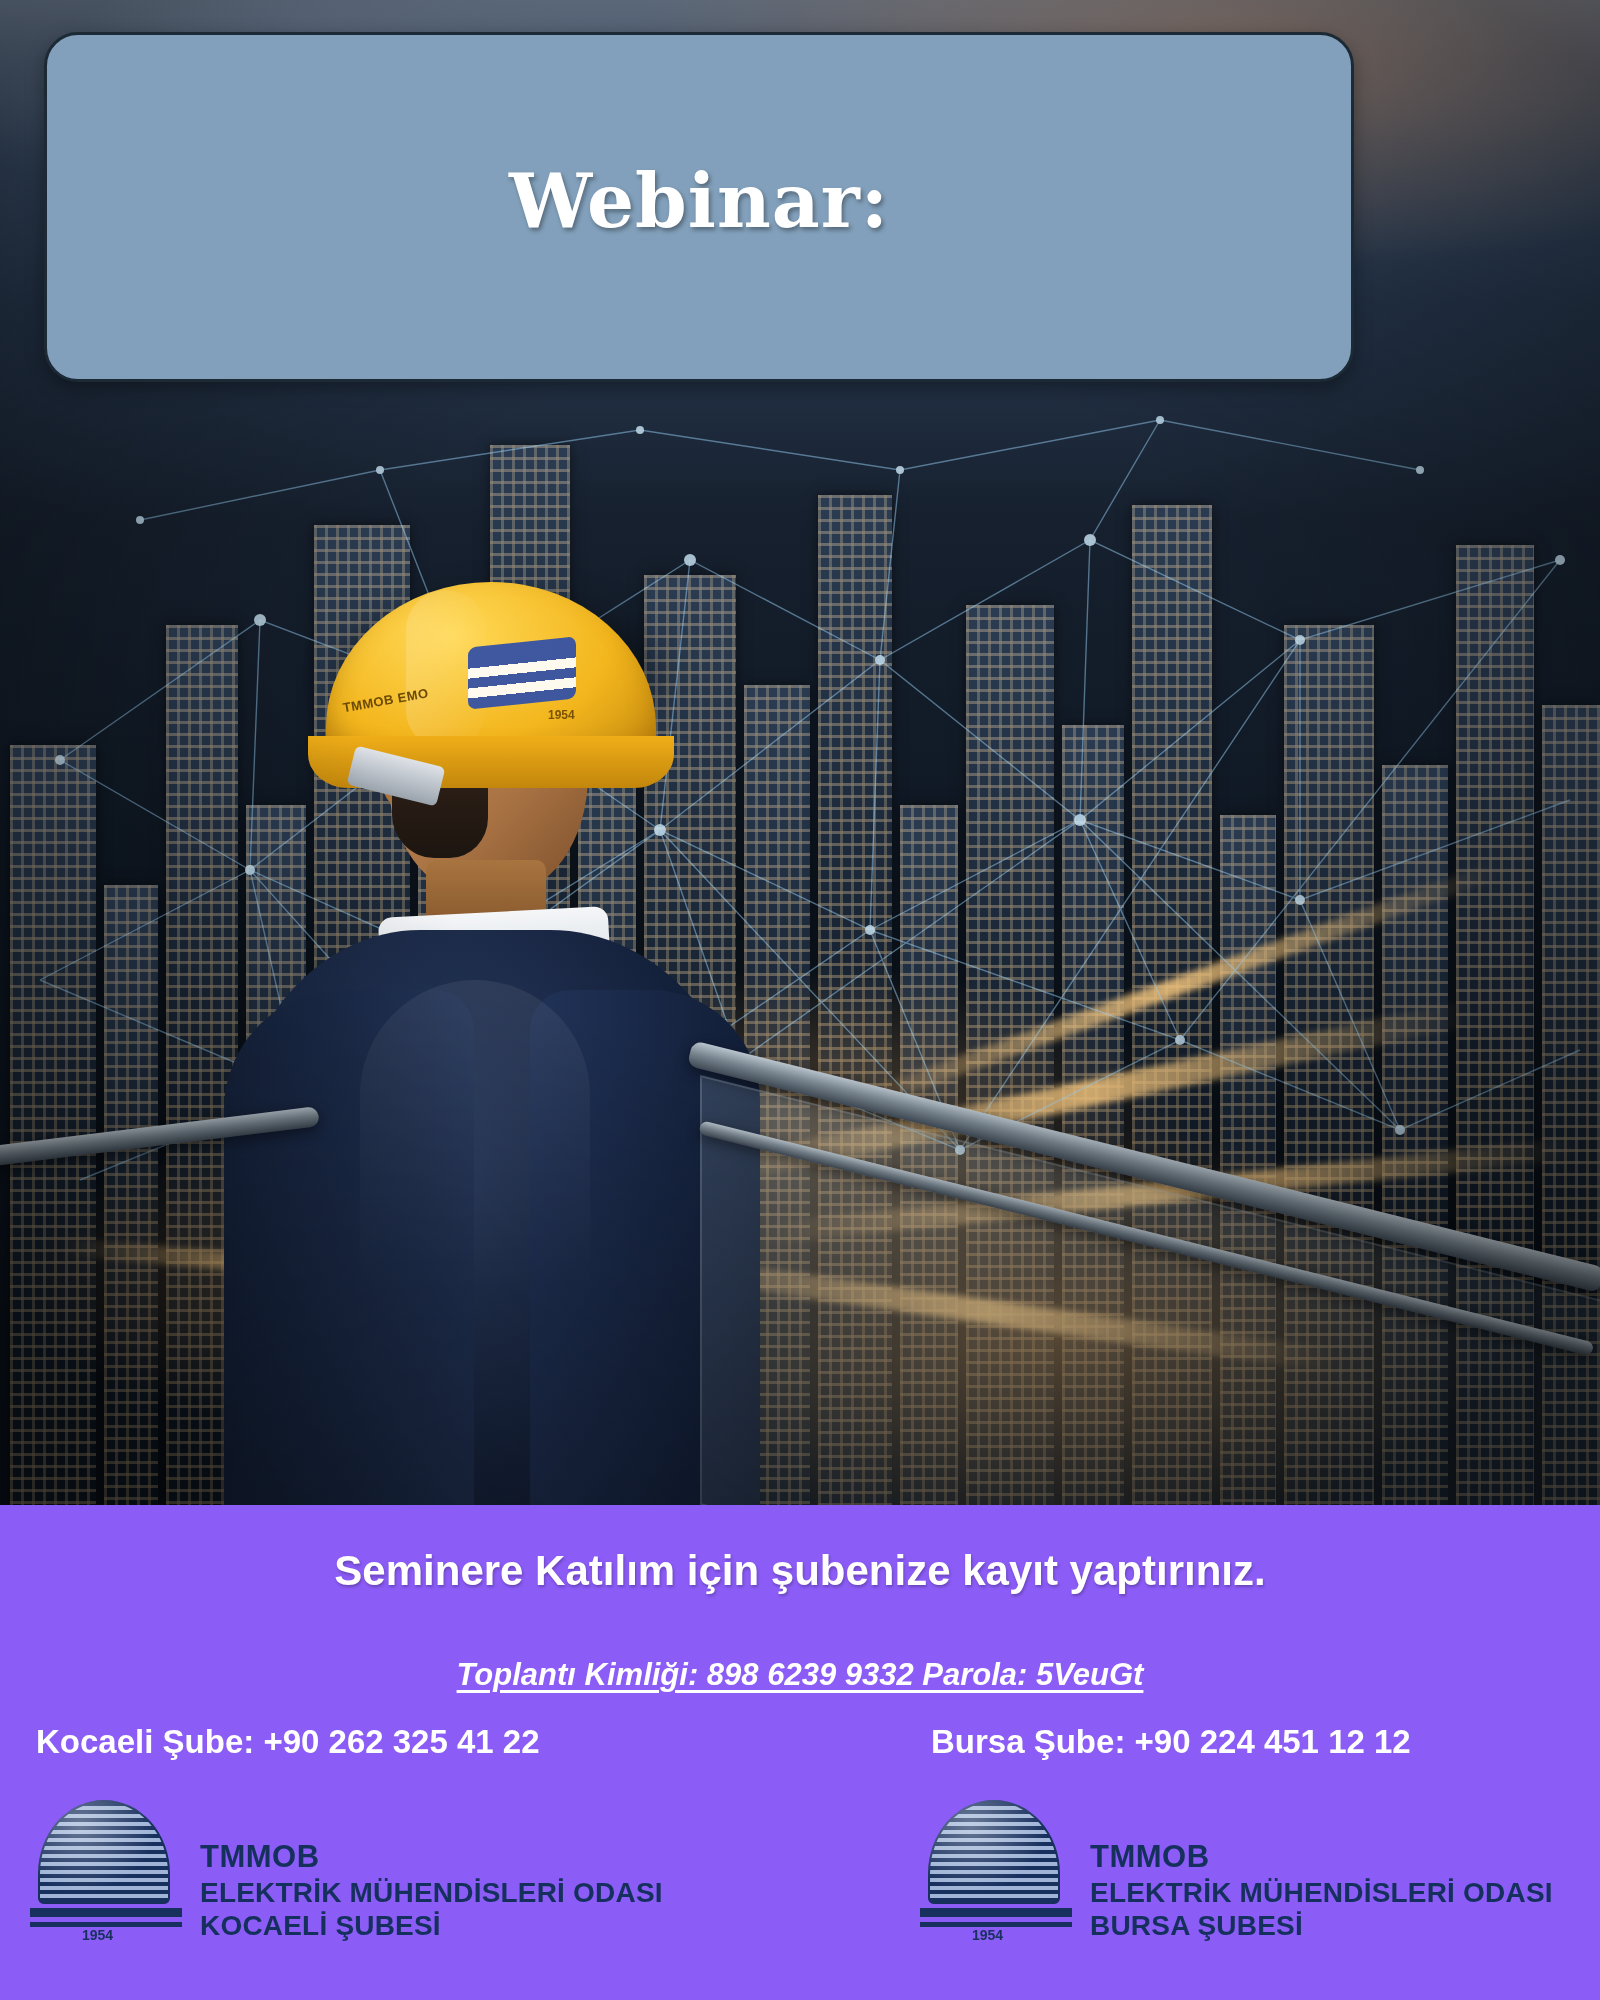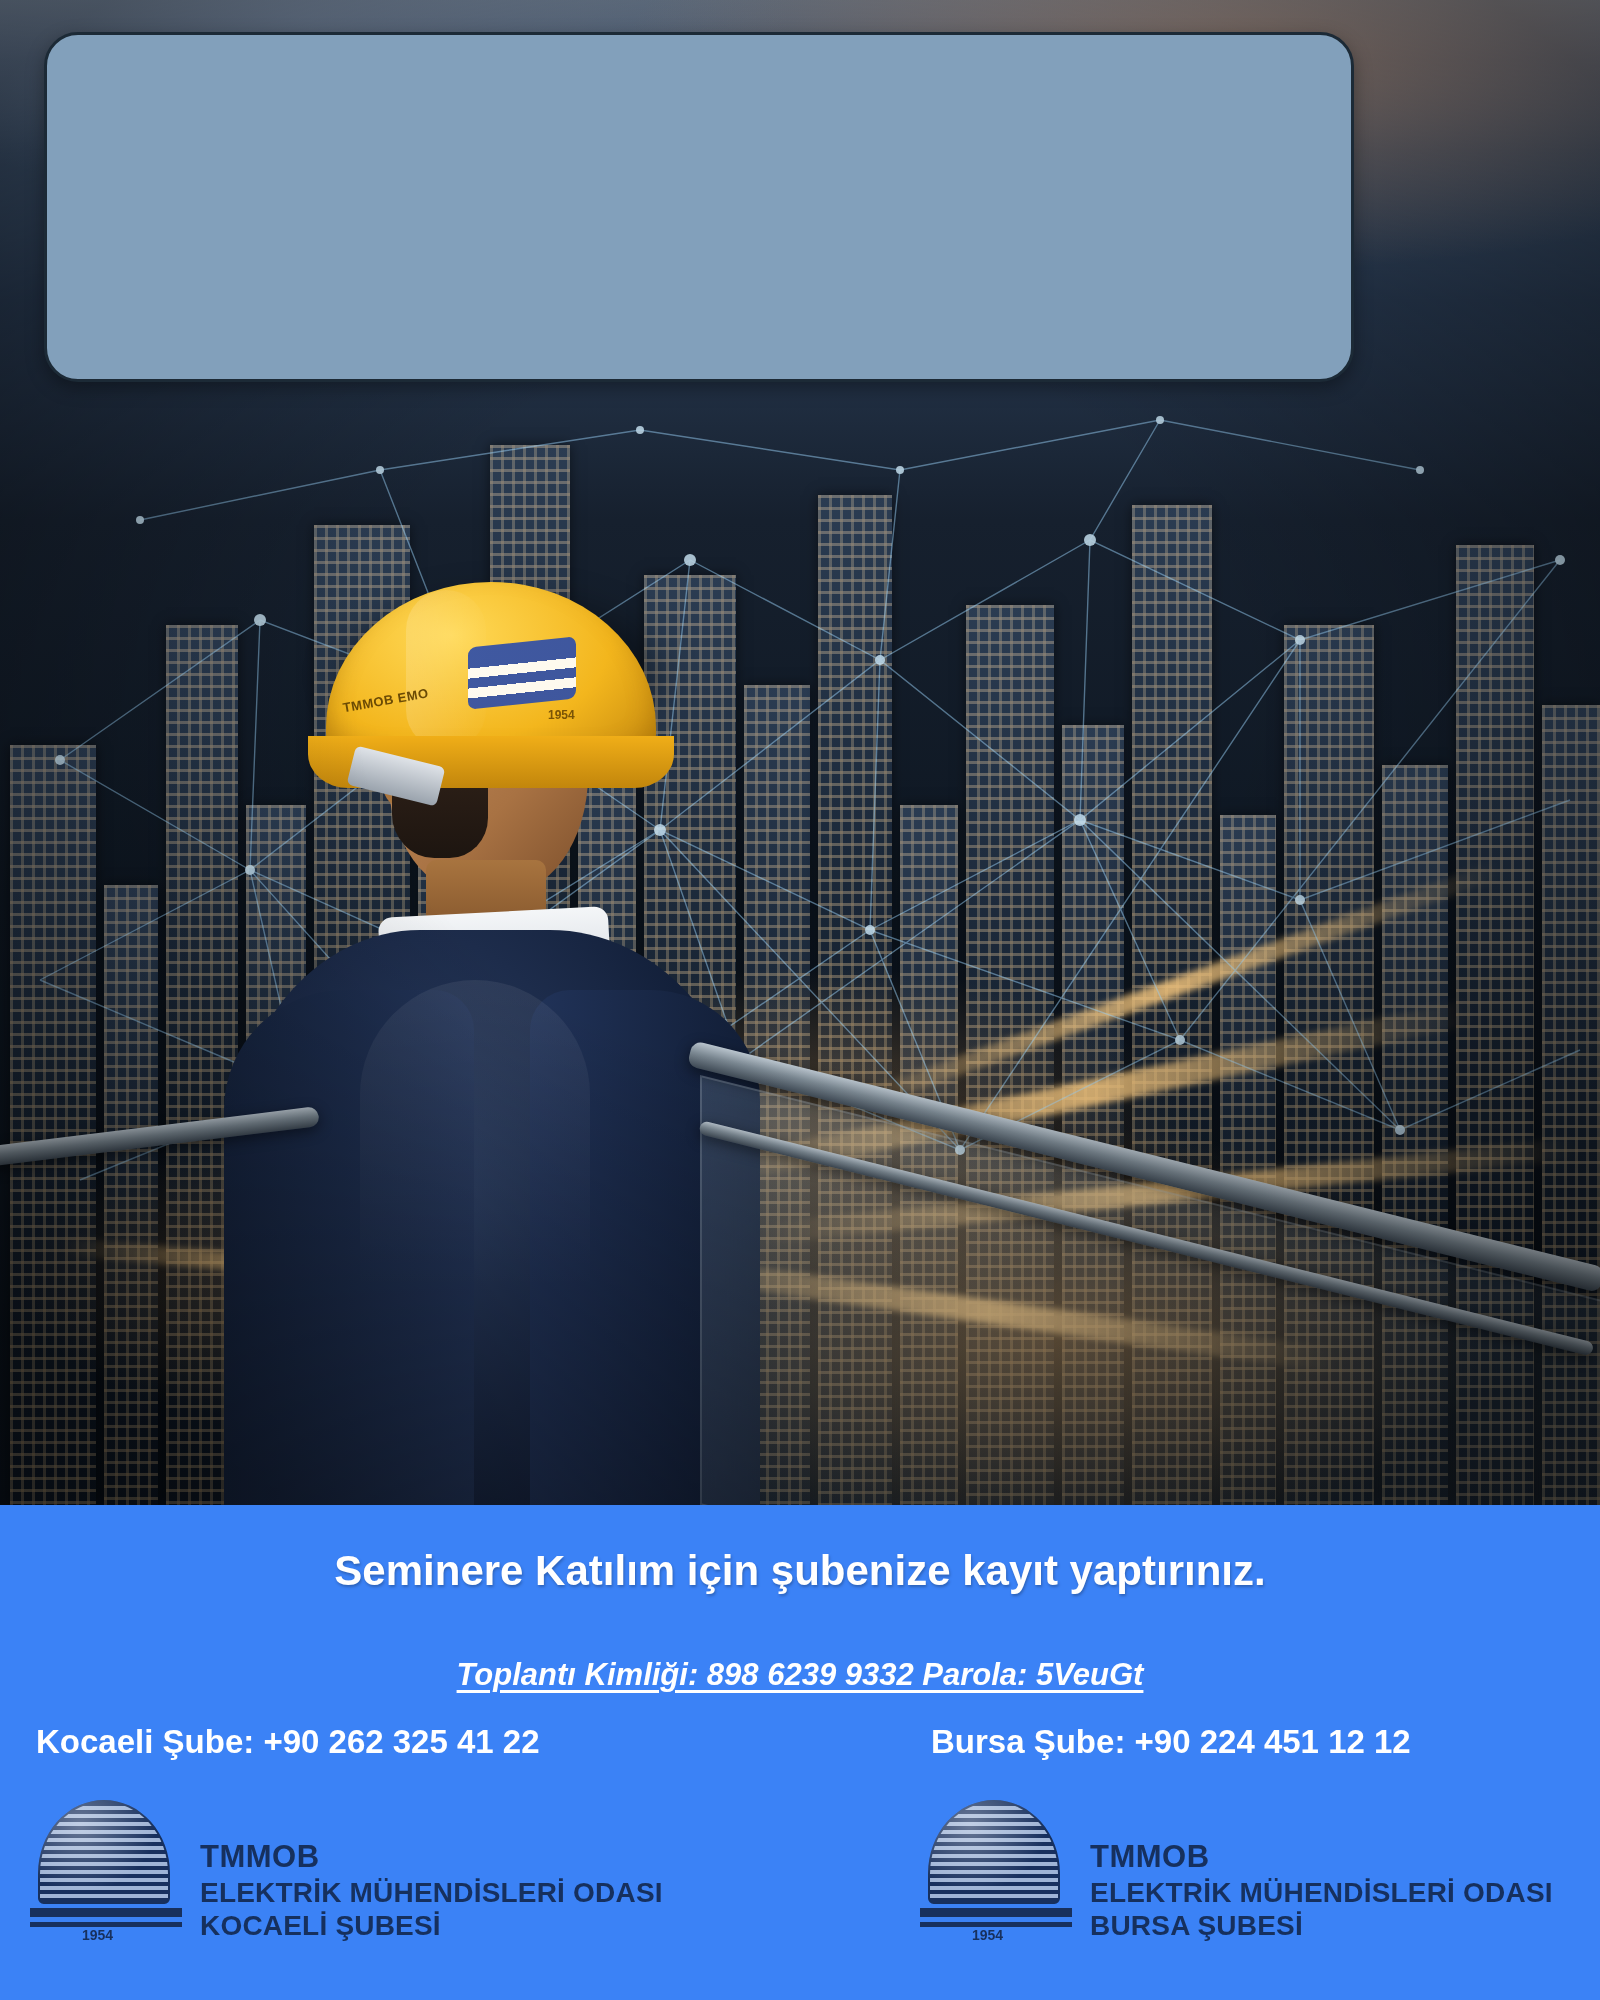--- a/index.html
+++ b/index.html
@@ -250,21 +250,21 @@
   .sp-when {
     font-family: "DejaVu Serif", serif;
     font-weight: 700; font-size: 37px;
     text-shadow: 1px 2px 3px rgba(0,0,0,.35);
   }
 
   
   #footer {
     position: absolute;
     left: 0; top: 1505px; width: 1600px; height: 495px;
-    background: #3b82f6;
+    background: #8b5cf6;
   }
   .f-cta {
     position: absolute; left: 0; top: 42px; width: 1600px;
     text-align: center; color: #ffffff;
     font-size: 42px; font-weight: 700;
     font-family: "Liberation Sans", sans-serif;
     text-shadow: 1px 2px 3px rgba(0,0,0,.25);
   }
   .f-meeting {
     position: absolute; left: 0; top: 152px; width: 1600px;
@@ -429,20 +429,21 @@
 
     <div class="glass-panel" style="left:700px; top:1075px; width:920px; height:430px; transform:skewY(14deg); transform-origin:left top;"></div>
     <div class="rail" style="left:690px; top:1040px; width:940px; height:26px; transform:rotate(14deg); transform-origin:left center;"></div>
     <div class="rail" style="left:700px; top:1120px; width:920px; height:14px; transform:rotate(14deg); transform-origin:left center;"></div>
     <div class="rail" style="left:-40px; top:1128px; width:360px; height:20px; transform:rotate(-7deg);"></div>
 
     <div class="vignette"></div>
   </div>
 
   <div id="title-card" class="card">
+    <div class="t-webinar">Webinar:</div>
   </div>
 
 
   <div id="footer">
 
     <div class="f-cta">Seminere Katılım için şubenize kayıt yaptırınız.</div>
     <div class="f-meeting">Toplantı Kimliği: 898 6239 9332   Parola: 5VeuGt</div>
 
     <div class="f-phone" id="phone-kocaeli">Kocaeli Şube: +90 262 325 41 22</div>
     <div class="f-phone" id="phone-bursa">Bursa Şube: +90 224 451 12 12</div>

